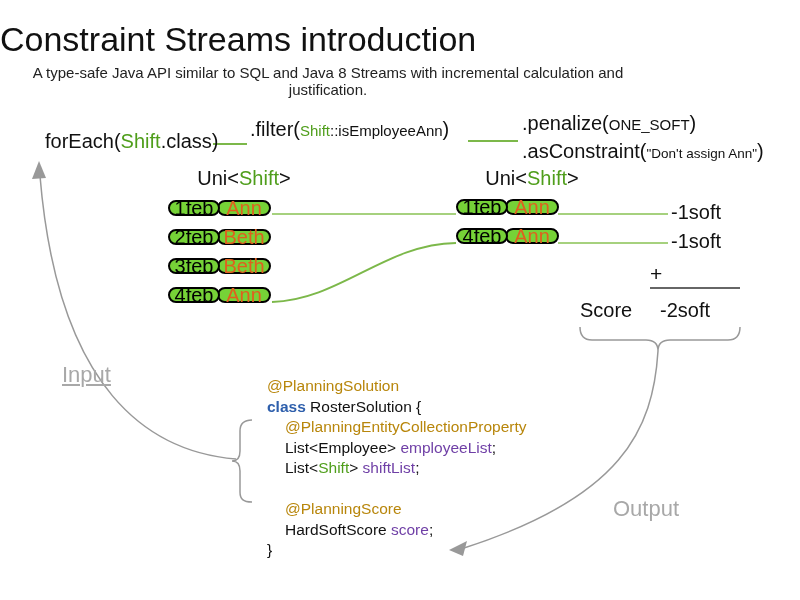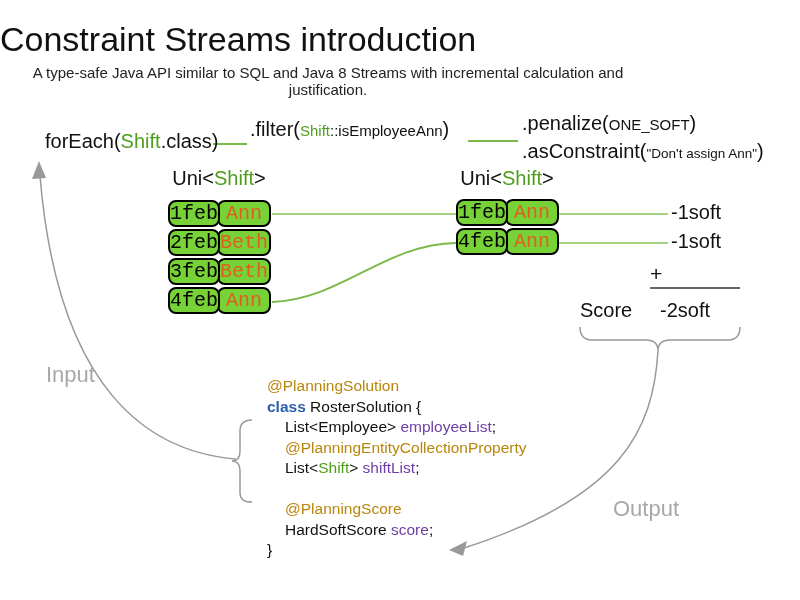--- a/index.html
+++ b/index.html
@@ -18,46 +18,46 @@
   .stream{font-size:20px;white-space:nowrap;color:#111;}
   .stream .sm{font-size:15px;}
   .stream .xs{font-size:13.5px;}
   .grn{color:var(--green_text);}
   #foreach{left:18px;top:130px;margin-left:27px;}
   #filter{left:250px;top:118px;}
   #penalize{left:522px;top:112px;}
   #asconstraint{left:522px;top:140px;}
 
   
-  .uni-header{font-size:20px;text-align:center;color:#111;}
+  .uni-header{font-size:20px;text-align:center;color:#111;margin-left:25px;}
   #uni-left{left:166px;top:167px;width:106px;}
   #uni-right{left:454px;top:167px;width:106px;}
 
   
   .shift-table{display:flex;flex-direction:column;}
   #left-table{left:168px;top:200px;}
   #right-table{left:456px;top:199px;}
   .trow{display:flex;margin-bottom:2px;height:27px;}
-  .cell{box-sizing:border-box;height:27px;border:2px solid #000;border-radius:8px;
+  .cell{box-sizing:border-box;height:16px;border:2px solid #000;border-radius:8px;
         background:var(--cell_fill);display:flex;align-items:center;justify-content:center;
-        font-size:20px;line-height:1;font-family:Liberation Mono, monospace;}
+        font-size:20px;line-height:1;}
   .cell.date{width:52px;color:#000;z-index:2;}
   .cell.name{width:54px;margin-left:-3px;color:var(--name_orange);z-index:1;}
 
   
   .score-text{font-size:20px;color:#111;white-space:nowrap;}
   #soft1{left:671px;top:201px;}
   #soft2{left:671px;top:230px;}
   #plus{left:650px;top:262px;font-size:21px;}
   #score-label{left:580px;top:299px;}
   #score-total{left:660px;top:299px;}
 
   
   .gray-label{font-size:22px;color:var(--label_gray);}
-  #input-label{left:46px;top:362px;}
+  #input-label{left:62px;top:362px;text-decoration:underline;}
   #output-label{left:613px;top:496px;}
 
   
   #code{left:267px;top:376px;font-size:15.5px;line-height:20.5px;color:#111;}
   .code-line{white-space:pre;}
   .code-line.ind{padding-left:18px;}
   .tok-ann{color:var(--ann_gold);}
   .tok-kw{color:var(--kw_blue);font-weight:bold;}
   .tok-var{color:var(--var_purple);}
   .tok-grn{color:var(--green_text);}
@@ -147,22 +147,22 @@
   <div class="abs score-text" id="plus">+</div>
   <div class="abs score-text" id="score-label">Score</div>
   <div class="abs score-text" id="score-total">-2soft</div>
 
   <div class="abs gray-label" id="input-label">Input</div>
   <div class="abs gray-label" id="output-label">Output</div>
 
   <div class="abs" id="code">
       <div class="code-line"><span class="tok-ann">@PlanningSolution</span></div>
       <div class="code-line"><span class="tok-kw">class</span><span class="tok-pl"> RosterSolution {</span></div>
+      <div class="code-line ind"><span class="tok-ann">@PlanningEntityCollectionProperty</span></div>
       <div class="code-line ind"><span class="tok-pl">List&lt;Employee&gt; </span><span class="tok-var">employeeList</span><span class="tok-pl">;</span></div>
-      <div class="code-line ind"><span class="tok-ann">@PlanningEntityCollectionProperty</span></div>
       <div class="code-line ind"><span class="tok-pl">List&lt;</span><span class="tok-grn">Shift</span><span class="tok-pl">&gt; </span><span class="tok-var">shiftList</span><span class="tok-pl">;</span></div>
       <div class="code-line">&nbsp;</div>
       <div class="code-line ind"><span class="tok-ann">@PlanningScore</span></div>
       <div class="code-line ind"><span class="tok-pl">HardSoftScore </span><span class="tok-var">score</span><span class="tok-pl">;</span></div>
       <div class="code-line"><span class="tok-pl">}</span></div>
     </div>
 
 </div>
 
 </body></html>

